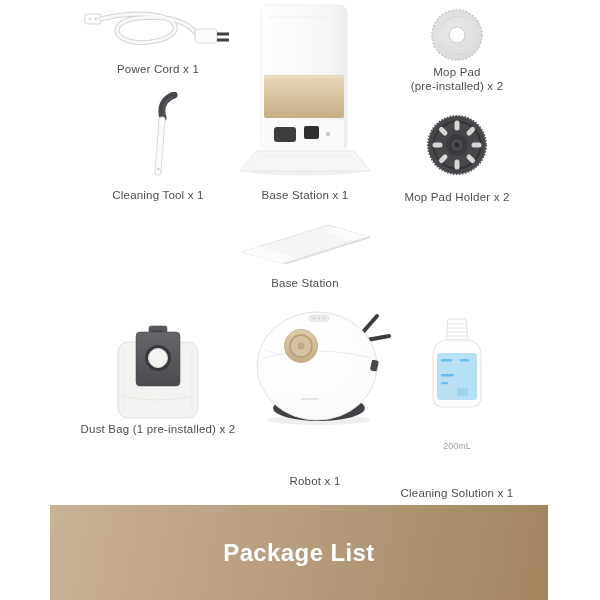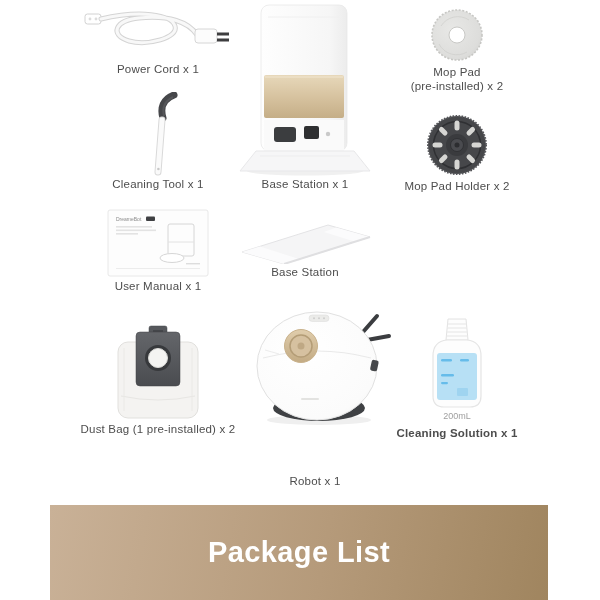--- a/index.html
+++ b/index.html
@@ -2,25 +2,25 @@
 <html><head>
 <meta charset="utf-8">
 <style>
   html,body{margin:0;padding:0;background:#ffffff;}
   #stage{position:relative;width:600px;height:600px;background:#ffffff;overflow:hidden;
          font-family:"Liberation Sans",sans-serif;}
   .cell{position:absolute;display:flex;flex-direction:column;align-items:center;}
   .lbl{font-size:11.5px;line-height:14px;color:#4d4d4d;text-align:center;letter-spacing:.2px;}
   .lbl2{font-size:11.5px;line-height:14px;color:#4d4d4d;text-align:center;letter-spacing:.2px;}
   .vol{font-size:9px;line-height:11px;color:#9f9f9f;text-align:center;margin-top:1px;}
-  .mt4{margin-top:1px;} .mt6{margin-top:6px;} .mt8{}
+  .mt4{margin-top:12px;} .mt6{margin-top:6px;} .mt8{}
   #banner{position:absolute;left:50px;top:505px;width:498px;height:95px;
           background:linear-gradient(100deg,#c9b197 0%,#b59a7a 55%,#a0855f 100%);
           display:flex;align-items:center;justify-content:center;}
-  #banner span{color:#ffffff;font-size:29px;font-weight:700;letter-spacing:.4px;}
+  #banner span{color:#ffffff;font-size:24px;font-weight:700;letter-spacing:.4px;}
 </style>
 </head>
 <body>
 
 <div id="stage">
 
   <div class="cell" style="left:70px;top:8px;width:176px;">
     <svg width="170" height="48" viewBox="0 0 170 48">
       <rect x="12" y="6" width="16" height="10" rx="2.5" fill="#ffffff" stroke="#d2d2d2"></rect>
       <circle cx="17" cy="11" r="1.4" fill="#dcdcdc"></circle>
@@ -106,36 +106,20 @@
         <rect x="30.5" y="8.5" width="5" height="10" rx="2.5" transform="rotate(270 33 33)"></rect>
         <rect x="30.5" y="8.5" width="5" height="10" rx="2.5" transform="rotate(315 33 33)"></rect>
       </g>
       <circle cx="33" cy="33" r="11" fill="#3a3b3e"></circle>
       <circle cx="33" cy="33" r="6.5" fill="#4a4b4f" stroke="#303134"></circle>
       <circle cx="33" cy="33" r="2.5" fill="#2c2d30"></circle>
     </svg>
     <div class="lbl mt4">Mop Pad Holder x 2</div>
   </div>
 
-  <div class="cell" style="left:70px;top:208px;width:176px;">
-    <svg width="104" height="70" viewBox="0 0 104 70">
-      <rect x="2" y="2" width="100" height="66" rx="2" fill="#fdfdfd" stroke="#e8e8e8"></rect>
-      <text x="10" y="13" font-size="5" fill="#8a8a8a" font-family="Liberation Sans, sans-serif">DreameBot</text>
-      <rect x="40" y="8.5" width="9" height="4.5" rx="1" fill="#3f4043"></rect>
-      <rect x="10" y="18" width="36" height="1.6" fill="#e3e3e3"></rect>
-      <rect x="10" y="21.5" width="40" height="1.6" fill="#e3e3e3"></rect>
-      <rect x="10" y="25" width="22" height="1.6" fill="#e3e3e3"></rect>
-      <rect x="62" y="16" width="26" height="32" rx="2" fill="none" stroke="#d6d6d6" stroke-width="1"></rect>
-      <line x1="62" y1="34" x2="88" y2="34" stroke="#e2e2e2" stroke-width="1"></line>
-      <ellipse cx="66" cy="50" rx="12" ry="4.5" fill="#ffffff" stroke="#d6d6d6" stroke-width="1"></ellipse>
-      <rect x="10" y="60" width="84" height="1" fill="#ececec"></rect>
-      <rect x="80" y="55" width="14" height="1.4" fill="#dddddd"></rect>
-    </svg>
-    <div class="lbl mt4">User Manual x 1</div>
-  </div>
 
   <div class="cell" style="left:222px;top:216px;width:166px;">
     <svg width="150" height="48" viewBox="0 0 150 48">
       <polygon points="12,36 98,9 140,21 54,48" fill="#f5f5f6" stroke="#e3e3e5" stroke-width="1" stroke-linejoin="round"></polygon>
       <polygon points="12,36 30,30.5 72,44 54,48" fill="#fbfbfc"></polygon>
       <polygon points="106,11.5 140,21 126,26 94,16" fill="#fbfbfc"></polygon>
       <path d="M54,48 L140,21" stroke="#dfdfe1" stroke-width="2"></path>
     </svg>
     <div class="lbl mt4">Base Station</div>
   </div>
@@ -189,38 +173,38 @@
       <rect x="74" y="9" width="20" height="6.5" rx="3.25" fill="#ebebe9" stroke="#dedede" stroke-width="0.6"></rect>
       <circle cx="79" cy="12.2" r="1" fill="#cfcfcd"></circle>
         <circle cx="84" cy="12.2" r="1" fill="#cfcfcd"></circle>
         <circle cx="89" cy="12.2" r="1" fill="#cfcfcd"></circle>
       <rect x="136" y="54" width="7" height="11" rx="2" fill="#46484b" transform="rotate(12 139 59)"></rect>
       <rect x="66" y="92" width="18" height="2" rx="1" fill="#e3e3e1"></rect>
     </svg>
     <div class="lbl mt6">Robot x 1</div>
   </div>
 
-  <div class="cell" style="left:372px;top:316px;width:170px;">
+  <div class="cell" style="left:372px;top:316px;width:170px;gap:30px;">
     <svg width="80" height="94" viewBox="0 0 80 94">
       <polygon points="31,3 49,3 51,24 29,24" fill="#fdfdfd" stroke="#e2e2e2" stroke-linejoin="round"></polygon>
       <line x1="30.5" y1="8" x2="49.5" y2="8" stroke="#e9e9e9" stroke-width="1.2"></line>
       <line x1="30" y1="12" x2="50" y2="12" stroke="#e9e9e9" stroke-width="1.2"></line>
       <line x1="30" y1="16" x2="50" y2="16" stroke="#e9e9e9" stroke-width="1.2"></line>
       <line x1="29.5" y1="20" x2="50.5" y2="20" stroke="#e9e9e9" stroke-width="1.2"></line>
       <path d="M30,24 L50,24 C60,25 64,31 64,40 L64,80 Q64,91 53,91 L27,91 Q16,91 16,80 L16,40 C16,31 20,25 30,24 Z" fill="#fdfdfd" stroke="#e5e5e5" stroke-width="1.2"></path>
       <rect x="20" y="37" width="40" height="47" rx="3" fill="#b7e0f5"></rect>
       <g fill="#66bcea">
         <rect x="24" y="43" width="11" height="2.6" rx="1.3"></rect>
         <rect x="43" y="43" width="9" height="2.6" rx="1.3"></rect>
         <rect x="24" y="58" width="13" height="2.6" rx="1.3"></rect>
         <rect x="24" y="66" width="7" height="2.2" rx="1.1"></rect>
       </g>
       <rect x="40" y="72" width="11" height="8" rx="1" fill="#9fd4f0"></rect>
     </svg>
     <div class="vol">200mL</div>
-    <div class="lbl" style="margin-top:4px;font-weight:bold;">Cleaning Solution x 1</div>
+    <div class="lbl" style="margin-top:4px;">Cleaning Solution x 1</div>
   </div>
 
   <div id="banner">
     <span>Package List</span>
   </div>
 
 </div>
 
 </body></html>

